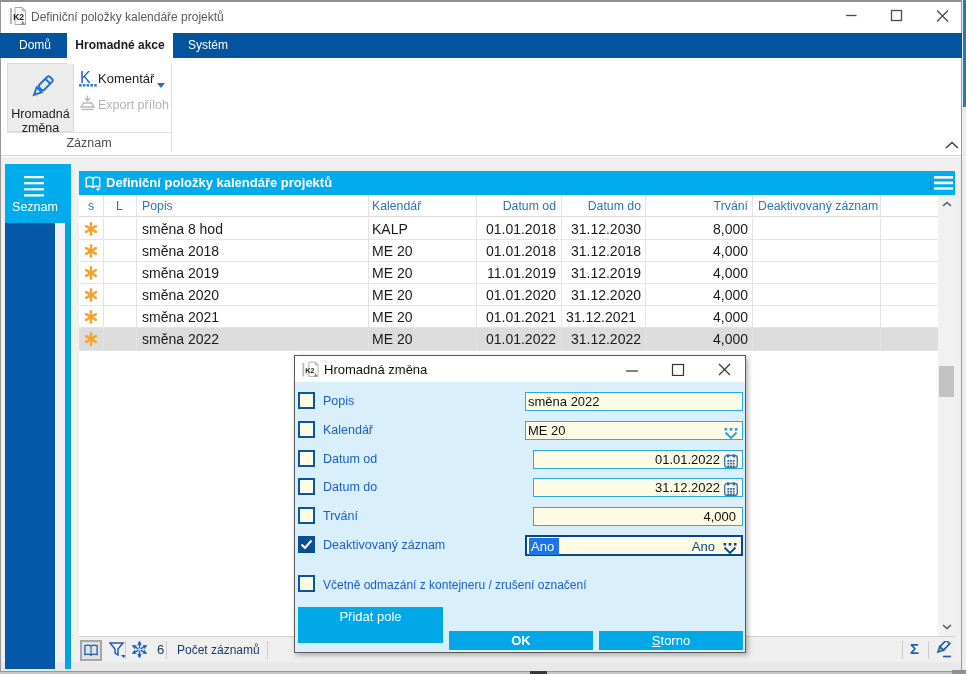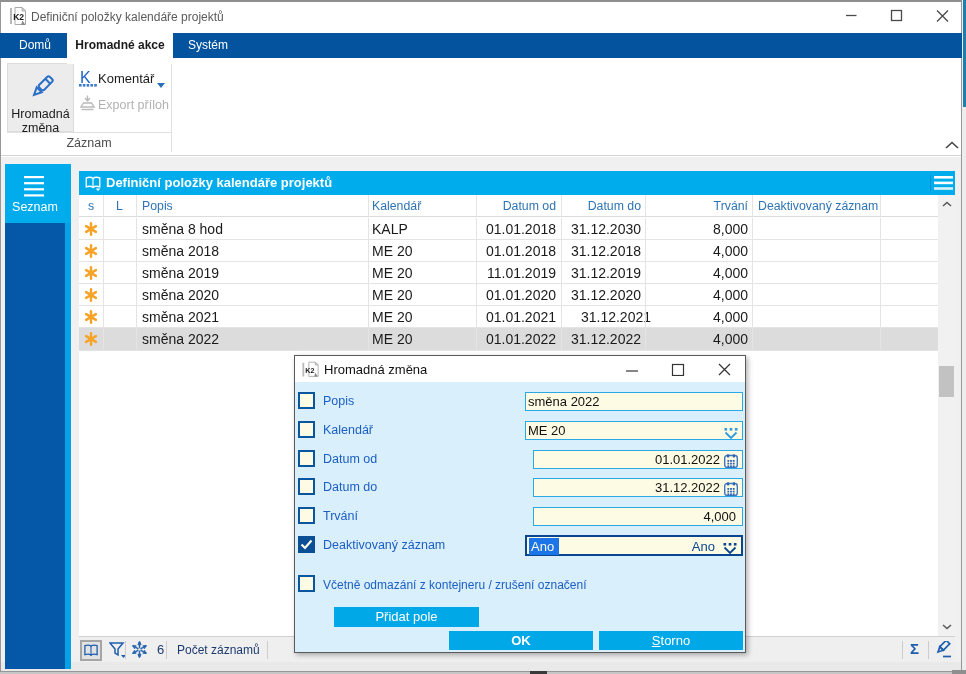--- a/index.html
+++ b/index.html
@@ -8,21 +8,21 @@
 #frame { position:absolute; left:0; top:0; width:962px; height:672px; background:#fff; border:1px solid #979797; border-top:2px solid #8f8f8f; }
 #title-text { position:absolute; left:31px; top:10px; color:#5a5a5c; font-size:12px; }
 #tabbar { position:absolute; left:0px; top:33px; width:962px; height:25px; background:#04539e; }
 .tab { position:absolute; top:0; height:25px; line-height:25px; color:#fff; font-size:12px; text-align:center; }
 #tab-active { position:absolute; left:67px; top:33px; width:106px; height:31px; background:#fff; color:#1a1a1a; line-height:25px; text-align:center; font-size:12px; font-weight:bold; z-index:3; }
 #ribbon { position:absolute; left:1px; top:58px; width:960px; height:98px; background:#fff; border-bottom:1px solid #d4d4d4; }
 #bigbtn { position:absolute; left:6px; top:5px; width:67px; height:69px; background:#ececec; border:1px solid #dcdcdc; text-align:center; color:#1a1a1a; font-size:12.5px; }
 #grp-label { position:absolute; left:6px; top:74px; width:164px; text-align:center; color:#4d4d4d; font-size:12.5px; border-top:1px solid #e0e0e0; padding-top:3px; height:20px; }
 #grp-sep { position:absolute; left:170px; top:3px; width:1px; height:91px; background:#e0e0e0; }
 #content { position:absolute; left:1px; top:157px; width:960px; height:505px; background:#f0f0f0; }
-#side { position:absolute; left:4px; top:7px; width:66px; height:505px; background:#0558a8; }
+#side { position:absolute; left:4px; top:7px; width:50px; height:505px; background:#0558a8; }
 #side-seznam { position:absolute; left:0; top:0; width:66px; height:59px; background:#00acec; color:#fff; text-align:center; font-size:12.5px; z-index:2; }
 #side-def { position:absolute; left:0; top:59px; width:60px; height:63px; background:#0b4f9a; color:#fff; text-align:center; font-size:12.5px; line-height:12.5px; z-index:2; }
 #side-strip { position:absolute; left:60px; top:0; width:6px; height:505px; background:#05a1e5; z-index:1; }
 #panel { position:absolute; left:78px; top:14px; width:876px; height:491px; background:#fff; }
 #caption { position:absolute; left:0; top:0; width:876px; height:24px; background:#00acec; color:#fff; font-weight:bold; font-size:13px; line-height:24px; }
 .hrow,.drow { position:absolute; left:0; width:859px; height:22px; }
 .drow { color:#1a1a1a; font-size:14px; }
 .cell { position:absolute; top:0; height:22px; line-height:22px; white-space:nowrap; }
 .gv { position:absolute; top:0; width:1px; height:100%; background:#e4e4e4; }
 #vsb { position:absolute; left:859px; top:24px; width:17px; height:441px; background:#f1f1f1; }
@@ -261,21 +261,21 @@
           <svg style="position:absolute;left:5px;top:4px;" width="14" height="14" viewBox="0 0 16 16">
             <g stroke="#f6a329" stroke-width="2.8" stroke-linecap="round">
               <path d="M8 1.5 V14.5"></path>
               <path d="M2.4 4.75 L13.6 11.25"></path>
               <path d="M13.6 4.75 L2.4 11.25"></path>
             </g>
           </svg>
           <div class="cell" style="left:63px;">směna 2021</div>
           <div class="cell" style="left:293px;">ME 20</div>
           <div class="cell" style="left:397px;width:80px;text-align:right;">01.01.2021</div>
-          <div class="cell" style="left:492px;width:80px;text-align:right;">31.12.2021</div>
+          <div class="cell" style="left:482px;width:80px;text-align:center;">31.12.2021</div>
           <div class="cell" style="left:566px;width:103px;text-align:right;">4,000</div>
           <div class="gv" style="left:24px;"></div>
           <div class="gv" style="left:57px;"></div>
           <div class="gv" style="left:289px;"></div>
           <div class="gv" style="left:397px;"></div>
           <div class="gv" style="left:482px;"></div>
           <div class="gv" style="left:566px;"></div>
           <div class="gv" style="left:673px;"></div>
           <div class="gv" style="left:801px;"></div>
         </div>
@@ -458,17 +458,17 @@
             <g fill="#0a4590">
               <rect x="0.5" y="0" width="2.6" height="2.6"></rect>
               <rect x="5.7" y="0" width="2.6" height="2.6"></rect>
               <rect x="10.9" y="0" width="2.6" height="2.6"></rect>
             </g>
             <path d="M1.5 4.5 L7 10 L12.5 4.5" fill="none" stroke="#0a4590" stroke-width="1.8"></path>
           </svg></span>
       </div>
       <div class="cb" style="left:3px;top:219px;"></div>
       <div class="dlbl" style="left:28px;top:222px;font-size:12px;">Včetně odmazání z kontejneru / zrušení označení</div>
-      <div class="btn" style="left:3px;top:251px;width:145px;height:20px;line-height:20px;margin-left:36px;">Přidat pole</div>
+      <div class="btn" style="left:3px;top:251px;width:145px;height:36px;line-height:20px;">Přidat pole</div>
       <div class="btn" style="left:154px;top:275px;width:144px;height:19px;line-height:19px;font-weight:bold;">OK</div>
       <div class="btn" style="left:304px;top:275px;width:144px;height:19px;line-height:19px;"><u style="text-decoration:underline;">S</u>torno</div>
     </div>
 </div>
 
 </body></html>

